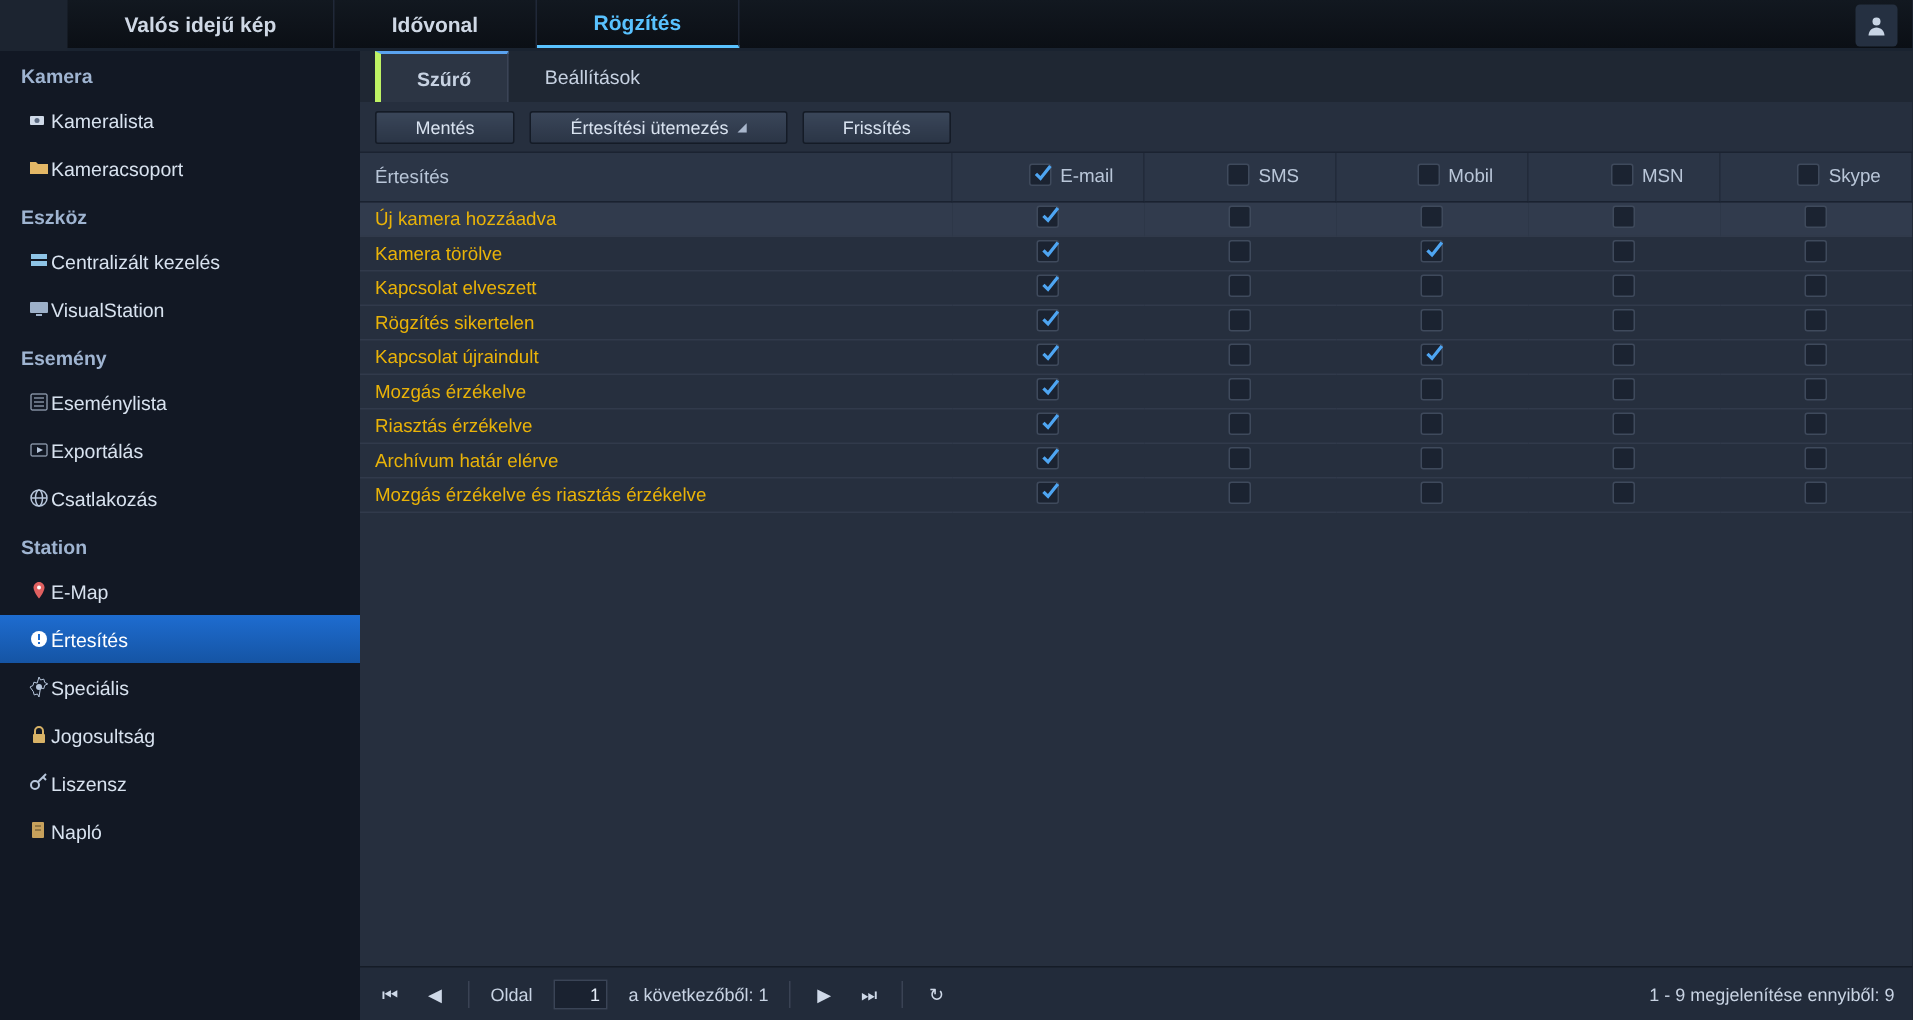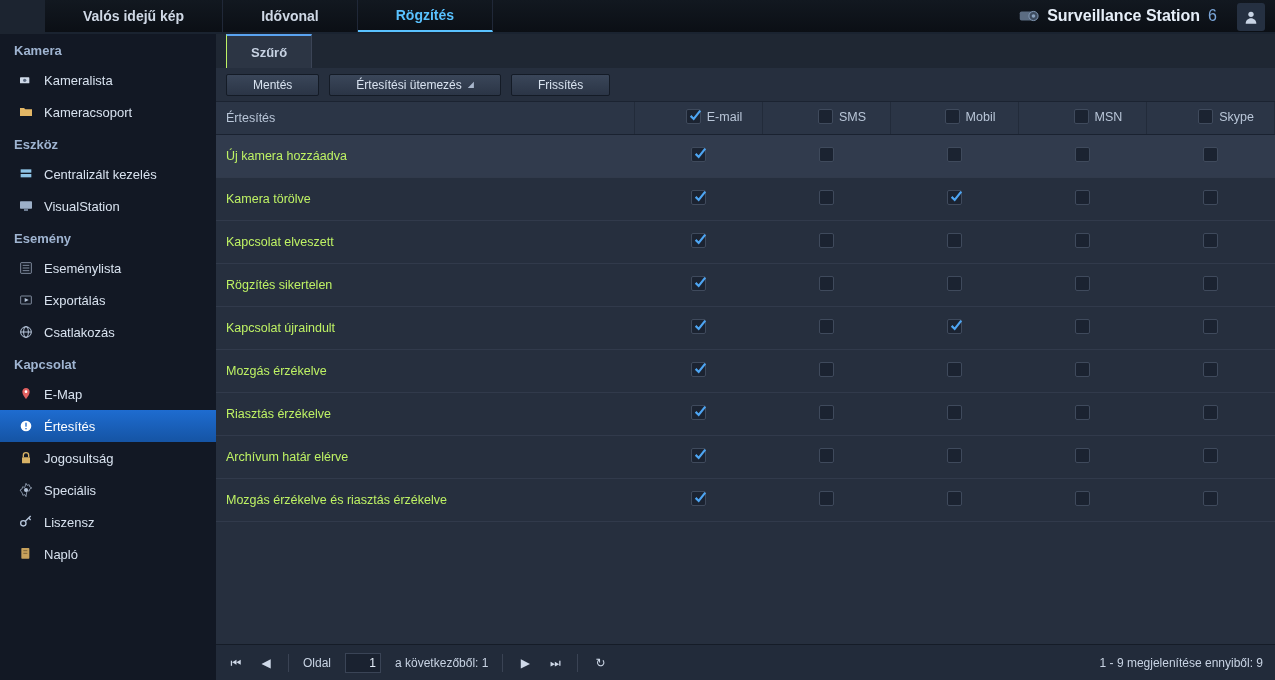--- a/index.html
+++ b/index.html
@@ -10,45 +10,45 @@
 .toptab { display: flex; align-items: center; justify-content: center; font-size: 14px; font-weight: bold; color: #cfd8e5; padding: 0 38px; border-right: 1px solid #202838; cursor: pointer; }
 .toptab.active { color: #59c2ff; border-bottom: 2px solid #59c2ff; }
 .topbar .spacer { flex: 1; }
 .brand { display: flex; align-items: center; gap: 8px; padding: 0 10px; color: #e6eef8; font-size: 16px; font-weight: 600; }
 .brand .v6 { color: #7ba6d9; font-weight: 400; }
 .brand-icon { width: 22px; height: 22px; }
 .user-icon { width: 28px; height: 28px; display: flex; align-items: center; justify-content: center; margin: 3px 10px; border-radius: 3px; background: #253041; cursor: pointer; }
 
 
 .shell { display: flex; height: calc(100% - 34px); }
-.sidebar { width: 216px; background: #121824; height: 100%; overflow: auto; }
+.sidebar { width: 240px; background: #121824; height: 100%; overflow: auto; }
 .main { flex: 1; background: #262f3e; display: flex; flex-direction: column; }
 
 
 .side-head { padding: 9px 14px 6px; color: #9fb4d1; font-weight: bold; font-size: 13px; }
-.side-item { display: flex; align-items: center; gap: 10px; padding: 8px 12px 8px 18px; font-size: 13px; color: #d8e2ef; cursor: pointer; }
+.side-item { display: flex; align-items: center; padding: 8px 12px 8px 18px; font-size: 13px; color: #d8e2ef; cursor: pointer; }
 .side-item .si-icon { width: 16px; height: 16px; display: flex; align-items: center; justify-content: center; }
 .side-item.active { background: linear-gradient(#1e6cd0, #1554a4); color: #ffffff; }
 
 
 .innertabs { height: 34px; display: flex; align-items: stretch; background: #1f2733; padding-left: 10px; }
 .innertab { display: flex; align-items: center; padding: 0 24px; font-size: 13px; color: #c7d2e2; cursor: pointer; }
-.innertab.active { background: #2c3544; border-top: 2px solid #5aa3f0; font-weight: bold; border-left: 1px solid #bef264; border-right: 1px solid #3b4456; }
+.innertab.active { background: #2c3544; border-top: 2px solid #5aa3f0; font-weight: bold; border-left: 4px solid #bef264; border-right: 1px solid #3b4456; }
 
 
 .toolbar { height: 34px; display: flex; align-items: center; gap: 10px; padding: 0 10px; border-bottom: 1px solid #1b2331; }
 .btn { background: linear-gradient(#3a4659, #2b3546); border: 1px solid #141b26; color: #d9e3f0; font-size: 12px; padding: 3px 26px; border-radius: 2px; cursor: pointer; display: flex; align-items: center; gap: 6px; }
 .btn .drop { font-size: 8px; color: #a9b7cc; }
 
 
 .tablewrap { flex: 1; overflow: auto; }
 table { width: 100%; border-collapse: collapse; font-size: 12.5px; }
 th { text-align: left; font-weight: normal; color: #b9c6d8; background: #2b3546; padding: 7px 10px; border-bottom: 1px solid #1a2230; border-right: 1px solid #222b3a; }
 th.col-check { width: 128px; text-align: center; }
-td { padding: 12px 10px; border-bottom: 1px solid #313a4b; color: #bef264; }
+td { padding: 2px 10px; border-bottom: 1px solid #313a4b; color: #eab308; }
 td.col-check { text-align: center; }
 tbody tr:nth-child(1) { background: #313b4d; }
 
 
 .hdr-pair { display: inline-flex; align-items: center; gap: 6px; justify-content: center; padding-left: 31px; }
 
 
 .cb { width: 15px; height: 15px; display: inline-block; background: #1b2331; border: 1px solid #3f4a5c; border-radius: 2px; position: relative; cursor: pointer; }
 .cb.checked::after { content: ""; position: absolute; left: 2px; top: -3px; width: 13px; height: 13px; background: none; }
 .cb.checked svg { position: absolute; left: 1px; top: -2px; }
@@ -69,29 +69,20 @@
   <div class="toptab">
       <span>Valós idejű kép</span>
     </div>
   <div class="toptab">
       <span>Idővonal</span>
     </div>
   <div class="toptab active">
       <span>Rögzítés</span>
     </div>
   <div class="spacer"></div>
-  <div class="brand">
-    <svg class="brand-icon" viewBox="0 0 24 24">
-        <rect x="3" y="7" width="14" height="10" rx="2" fill="#5b6c82"></rect>
-        <circle cx="18" cy="12" r="5" fill="#3d4b5e" stroke="#8aa1bd" stroke-width="1"></circle>
-        <circle cx="18" cy="12" r="2" fill="#8aa1bd"></circle>
-      </svg>
-    <span>Surveillance Station</span>
-    <span class="v6">6</span>
-  </div>
   <div class="user-icon">
     <svg class="icon" viewBox="0 0 24 24" fill="#c8d4e4">
         <circle cx="12" cy="8" r="4"></circle>
         <path d="M4 22c0-4.4 3.6-8 8-8s8 3.6 8 8z"></path>
       </svg>
   </div>
 </div>
 
 <div class="shell">
 
@@ -160,21 +151,21 @@
       <span class="si-icon">
           <svg class="icon" viewBox="0 0 24 24" fill="none" stroke="#b7c6db" stroke-width="1.5">
             <circle cx="12" cy="12" r="8"></circle>
             <ellipse cx="12" cy="12" rx="3.5" ry="8"></ellipse>
             <line x1="4" y1="12" x2="20" y2="12"></line>
           </svg>
         </span>
       <span>Csatlakozás</span>
     </div>
 
-    <div class="side-head">Kapcsolat</div>
+    <div class="side-head">Station</div>
     <div class="side-item">
       <span class="si-icon">
           <svg class="icon" viewBox="0 0 24 24" fill="#e06060">
             <path d="M12 3c-3 0-5.5 2.5-5.5 5.5 0 4.5 5.5 11 5.5 11s5.5-6.5 5.5-11C17.5 5.5 15 3 12 3z"></path>
             <circle cx="12" cy="8.5" r="2" fill="#fff"></circle>
           </svg>
         </span>
       <span>E-Map</span>
     </div>
     <div class="side-item active">
@@ -182,35 +173,35 @@
           <svg class="icon" viewBox="0 0 24 24" fill="#ffffff">
             <circle cx="12" cy="12" r="8" fill="#ffffff"></circle>
             <rect x="11" y="7" width="2" height="6" fill="#1e6cd0"></rect>
             <rect x="11" y="15" width="2" height="2" fill="#1e6cd0"></rect>
           </svg>
         </span>
       <span>Értesítés</span>
     </div>
     <div class="side-item">
       <span class="si-icon">
+          <svg class="icon" viewBox="0 0 24 24" fill="#b7c6db">
+            <circle cx="12" cy="12" r="3"></circle>
+            <path d="M12 2l1.5 3 3.3-.9.9 3.3 3 1.5-3 1.5-.9 3.3-3.3-.9L12 22l-1.5-3-3.3.9-.9-3.3L3 12l3-1.5.9-3.3 3.3.9z" fill="none" stroke="#b7c6db" stroke-width="1"></path>
+          </svg>
+        </span>
+      <span>Speciális</span>
+    </div>
+    <div class="side-item">
+      <span class="si-icon">
           <svg class="icon" viewBox="0 0 24 24" fill="#d8b266">
             <rect x="6" y="11" width="12" height="9" rx="1"></rect>
             <path d="M8 11V8a4 4 0 0 1 8 0v3" fill="none" stroke="#d8b266" stroke-width="2"></path>
           </svg>
         </span>
       <span>Jogosultság</span>
-    </div>
-    <div class="side-item">
-      <span class="si-icon">
-          <svg class="icon" viewBox="0 0 24 24" fill="#b7c6db">
-            <circle cx="12" cy="12" r="3"></circle>
-            <path d="M12 2l1.5 3 3.3-.9.9 3.3 3 1.5-3 1.5-.9 3.3-3.3-.9L12 22l-1.5-3-3.3.9-.9-3.3L3 12l3-1.5.9-3.3 3.3.9z" fill="none" stroke="#b7c6db" stroke-width="1"></path>
-          </svg>
-        </span>
-      <span>Speciális</span>
     </div>
     <div class="side-item">
       <span class="si-icon">
           <svg class="icon" viewBox="0 0 24 24" fill="#b7c6db">
             <circle cx="8" cy="14" r="4" fill="none" stroke="#b7c6db" stroke-width="2"></circle>
             <line x1="11" y1="11" x2="19" y2="3" stroke="#b7c6db" stroke-width="2"></line>
             <line x1="16" y1="6" x2="19" y2="9" stroke="#b7c6db" stroke-width="2"></line>
           </svg>
         </span>
       <span>Liszensz</span>
@@ -224,20 +215,23 @@
           </svg>
         </span>
       <span>Napló</span>
     </div>
   </div>
 
   <div class="main">
     <div class="innertabs">
       <div class="innertab active">
           <span>Szűrő</span>
+        </div>
+      <div class="innertab">
+          <span>Beállítások</span>
         </div>
     </div>
 
     <div class="toolbar">
       <button class="btn">
           <span>Mentés</span>
         </button>
       <button class="btn">
           <span>Értesítési ütemezés</span>
           <span class="drop">◢</span>

